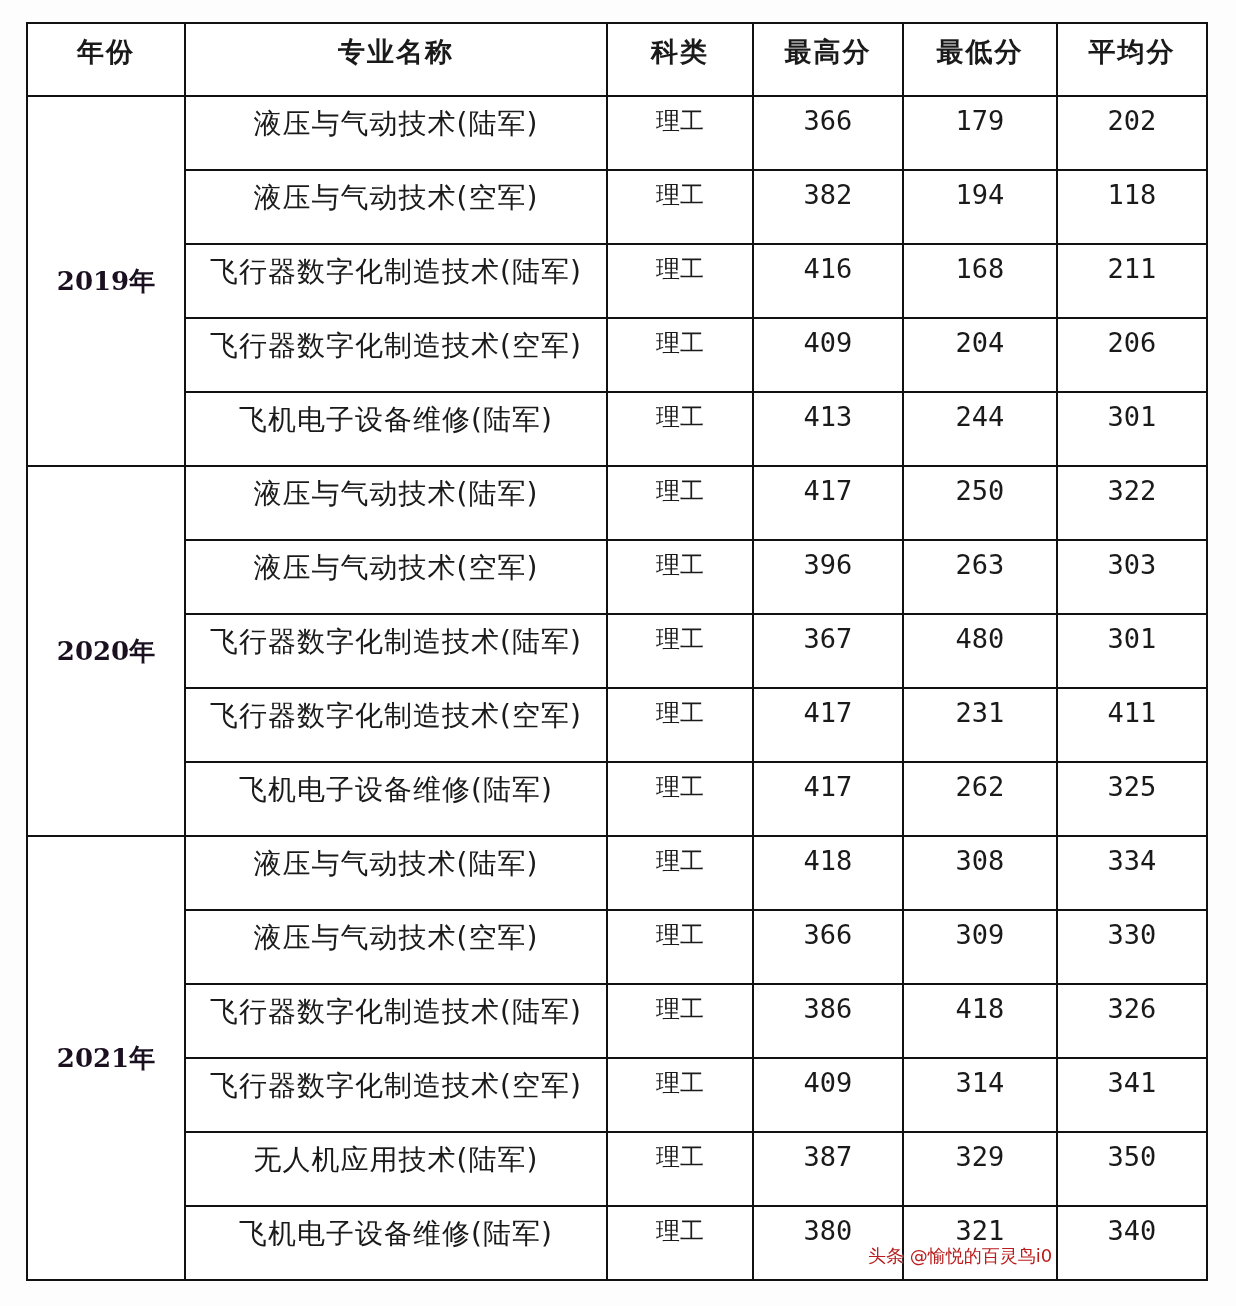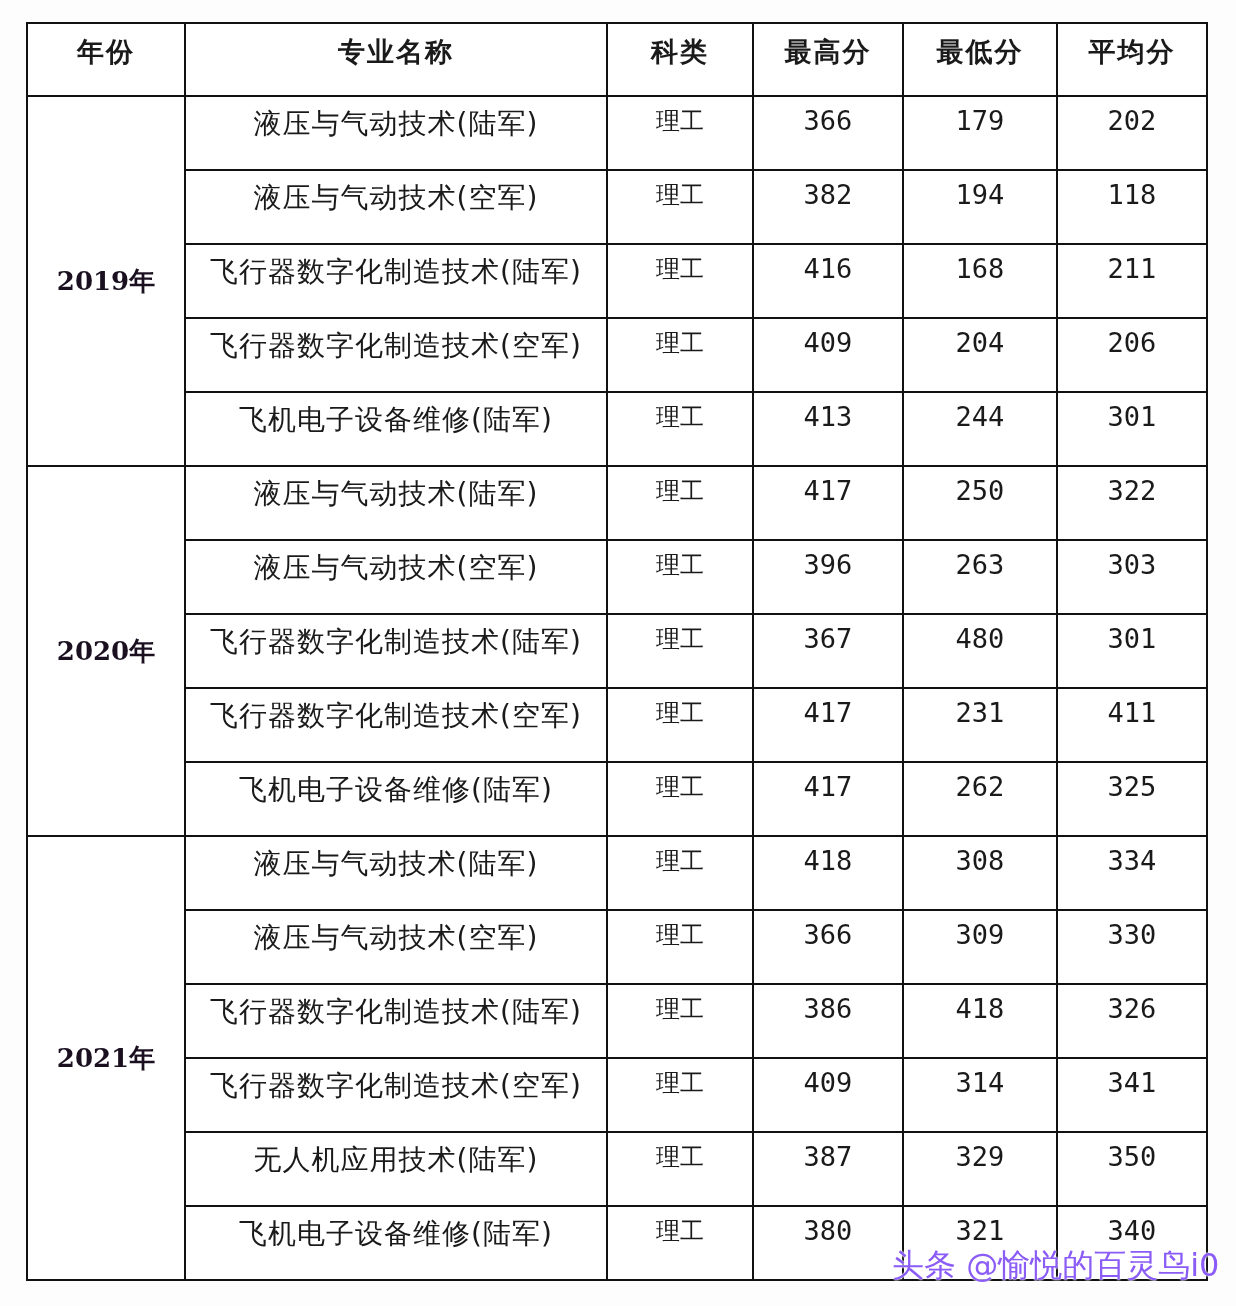--- a/index.html
+++ b/index.html
@@ -17,21 +17,21 @@
   .table th {
     height: 73px; font-weight: bold; font-size: 27px; padding-top: 10px; box-sizing: border-box;
     letter-spacing: 2px; color: #1a1a1a;
   }
   .table td { height: 74px; box-sizing: border-box; padding-top: 8px; font-size: 28px; }
   .table td.year { vertical-align: middle; padding-top: 0; font-weight: bold; font-size: 26px; font-family: "DejaVu Serif", serif; color: #1a1020; }
   .table td.major { font-size: 28px; letter-spacing: 1px; color: #1a1a1a; border-radius: 31px; }
   .table td.cat { font-size: 24px; color: #1a1a1a; border-radius: 12px; }
   .table td.num { font-family: "DejaVu Sans Mono", "Liberation Mono", monospace; font-size: 27px; color: #1a1a1a; text-align: center; }
   .watermark {
-    position: absolute; left: 892px; top: 1244px; font-size: 32px; color: #8b5cf6;
+    position: absolute; left: 868px; top: 1244px; font-size: 18px; color: #b91c1c;
     white-space: nowrap; text-shadow: 0 0 2px #fff, 0 0 2px #fff;
   }
 </style>
 </head>
 <body>
 
 <table class="table">
   <colgroup>
     <col style="width:158px">
       <col style="width:422px">

